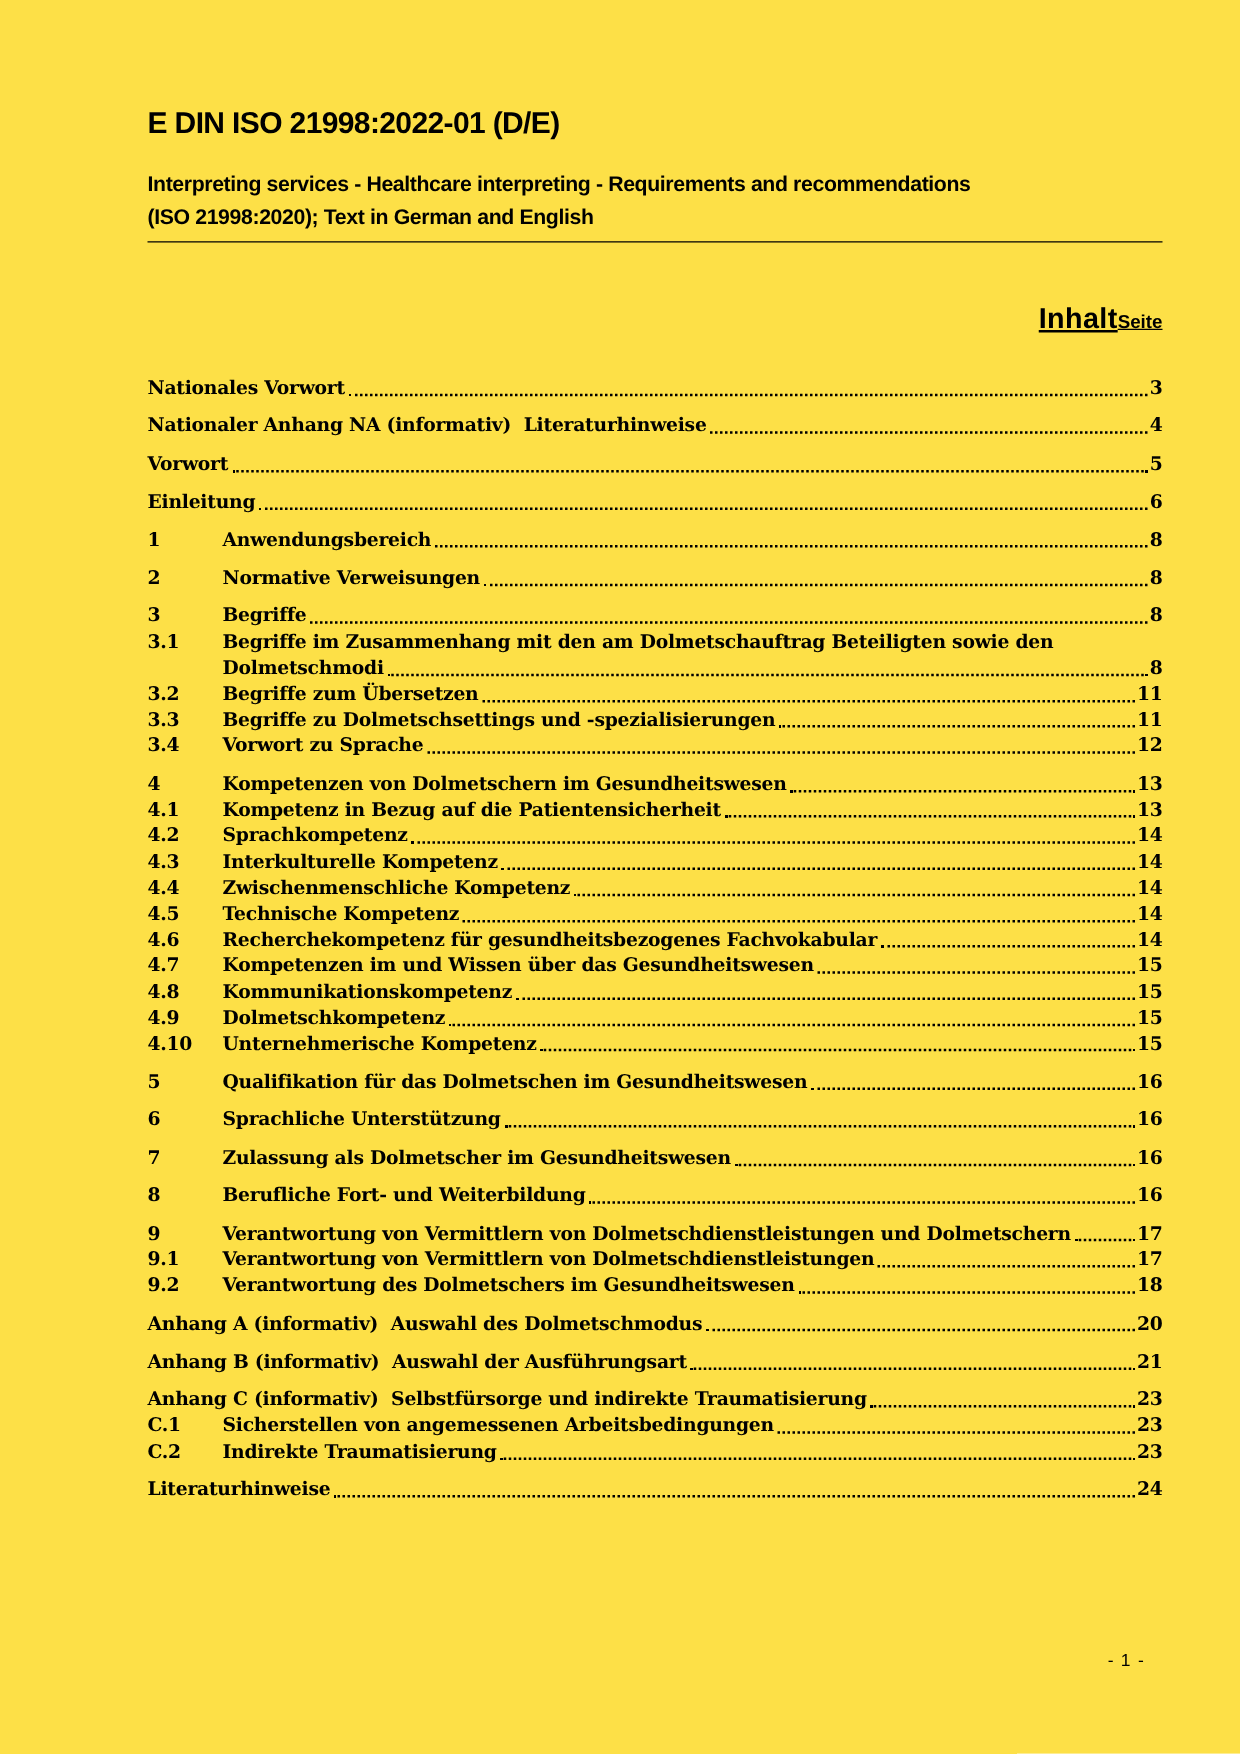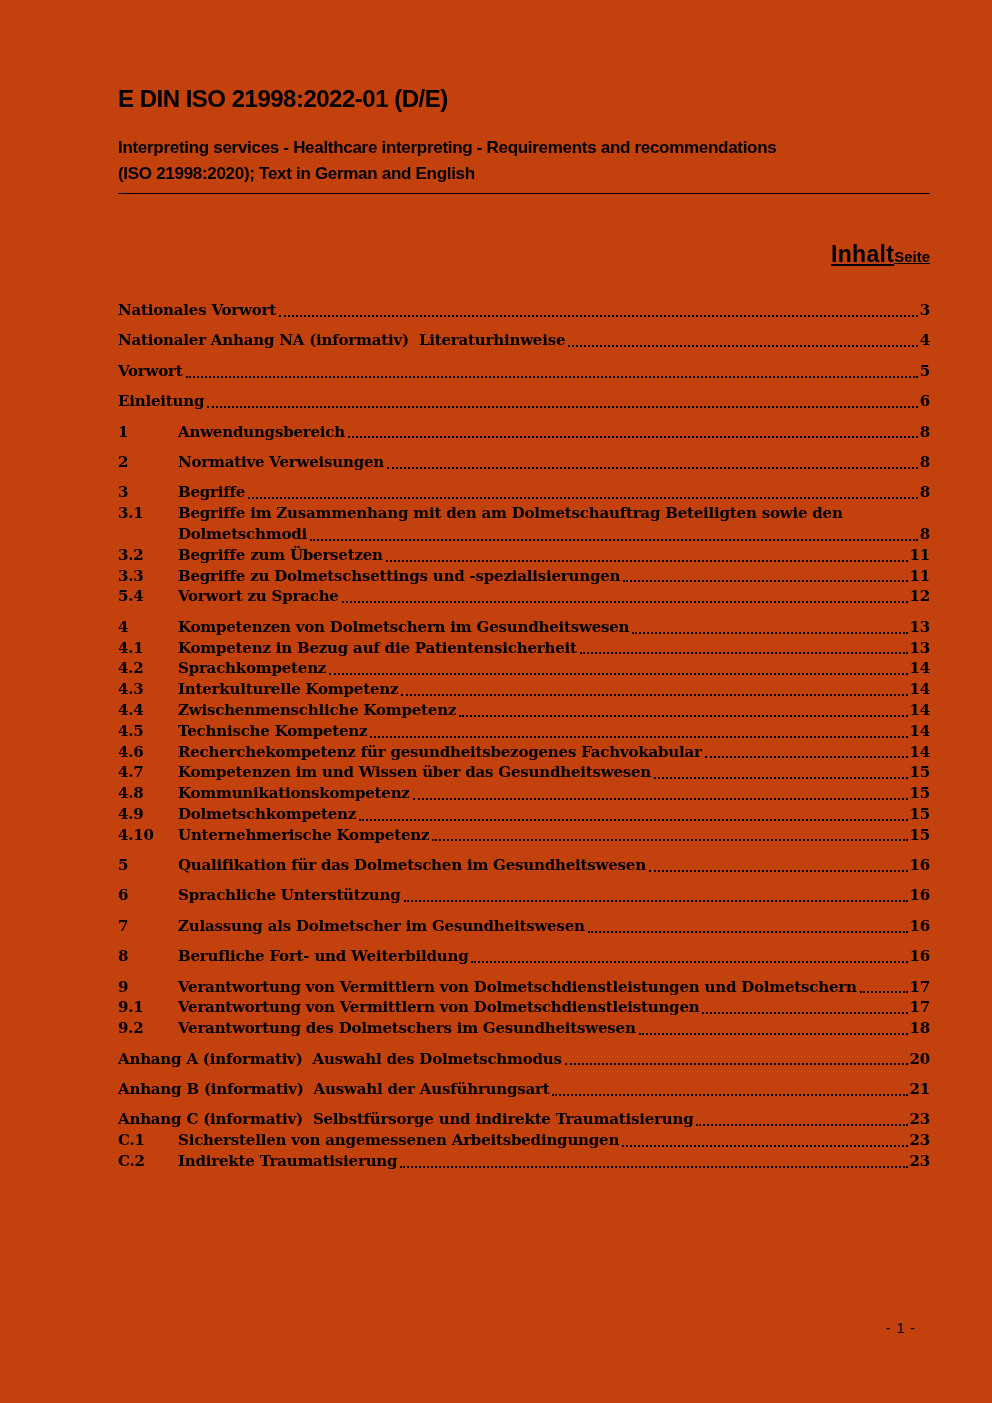--- a/index.html
+++ b/index.html
@@ -1,20 +1,20 @@
 <!DOCTYPE html>
 <html><head>
 <meta charset="utf-8">
 <style>
   html, body { margin: 0; padding: 0; background: #ffffff; }
   .page {
     position: relative;
     width: 992px;
     height: 1403px;
-    background: #c2410c;
+    background: #fde047;
     color: #000000;
     font-family: "Liberation Sans", sans-serif;
     overflow: hidden;
   }
   .content {
     position: absolute;
     left: 118px;
     top: 0;
     width: 812px;
   }
@@ -176,21 +176,21 @@
             <span class="toc-leader"></span>
             <span class="toc-page">11</span>
           </div>
           <div class="toc-row">
             <span class="toc-num">3.3</span>
             <span class="toc-label">Begriffe zu Dolmetschsettings und -spezialisierungen</span>
             <span class="toc-leader"></span>
             <span class="toc-page">11</span>
           </div>
           <div class="toc-row">
-            <span class="toc-num">5.4</span>
+            <span class="toc-num">3.4</span>
             <span class="toc-label">Vorwort zu Sprache</span>
             <span class="toc-leader"></span>
             <span class="toc-page">12</span>
           </div>
         </div>
         <div class="toc-group">
           <div class="toc-row">
             <span class="toc-num">4</span>
             <span class="toc-label">Kompetenzen von Dolmetschern im Gesundheitswesen</span>
             <span class="toc-leader"></span>
@@ -335,17 +335,24 @@
             <span class="toc-leader"></span>
             <span class="toc-page">23</span>
           </div>
           <div class="toc-row">
             <span class="toc-num">C.2</span>
             <span class="toc-label">Indirekte Traumatisierung</span>
             <span class="toc-leader"></span>
             <span class="toc-page">23</span>
           </div>
         </div>
+        <div class="toc-group">
+          <div class="toc-row">
+            <span class="toc-label">Literaturhinweise</span>
+            <span class="toc-leader"></span>
+            <span class="toc-page">24</span>
+          </div>
+        </div>
       </div>
   </div>
 
   <div class="footer-page">- 1 -</div>
 </div>
 
 </body></html>

